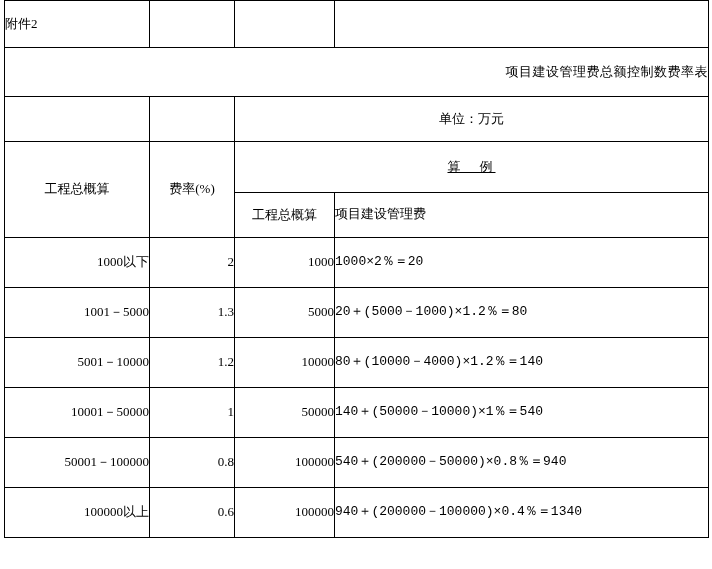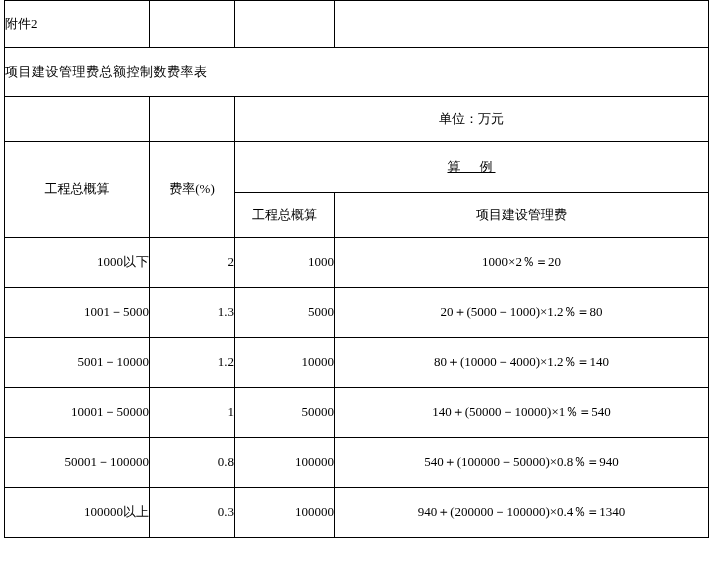--- a/index.html
+++ b/index.html
@@ -40,21 +40,21 @@
   col.c3 { width: 100px; }
   col.c4 { width: 374px; }
 
   .h-attach {
     height: 46px;
     font-size: 13.5px;
     padding-left: 6px;
   }
   .h-title {
     height: 48px;
-    text-align: left;
+    text-align: right;
     font-size: 14.5px;
     letter-spacing: 0.5px;
   }
   .h-unitrow {
     height: 44px;
   }
   .unit-text {
     text-align: center;
     padding-right: 8px;
     font-size: 13.5px;
@@ -79,23 +79,24 @@
   }
   .data-row td {
     height: 49px;
   }
   .num-right {
     text-align: right;
     padding-right: 6px;
     font-size: 13.5px;
   }
   .txt-left {
-    text-align: center;
+    text-align: left;
     padding-left: 5px;
     font-size: 13.5px;
+    font-family: Liberation Mono, monospace;
   }
   .range-left {
     text-align: right;
     padding-left: 7px;
     font-size: 13.5px;
   }
   .sub-head {
     text-align: center;
     font-size: 13.5px;
   }
@@ -158,23 +159,23 @@
       <tr class="data-row">
         <td class="range-left">10001－50000</td>
         <td class="num-right">1</td>
         <td class="num-right">50000</td>
         <td class="txt-left nowrap">140＋(50000－10000)×1％＝540</td>
       </tr>
       <tr class="data-row">
         <td class="range-left">50001－100000</td>
         <td class="num-right">0.8</td>
         <td class="num-right">100000</td>
-        <td class="txt-left nowrap">540＋(100000－50000)×0.8％＝940</td>
+        <td class="txt-left nowrap">540＋(200000－50000)×0.8％＝940</td>
       </tr>
       <tr class="data-row">
         <td class="range-left">100000以上</td>
-        <td class="num-right">0.3</td>
+        <td class="num-right">0.6</td>
         <td class="num-right">100000</td>
         <td class="txt-left nowrap">940＋(200000－100000)×0.4％＝1340</td>
       </tr>
     </tbody>
   </table>
 </div>
 
 </body></html>

